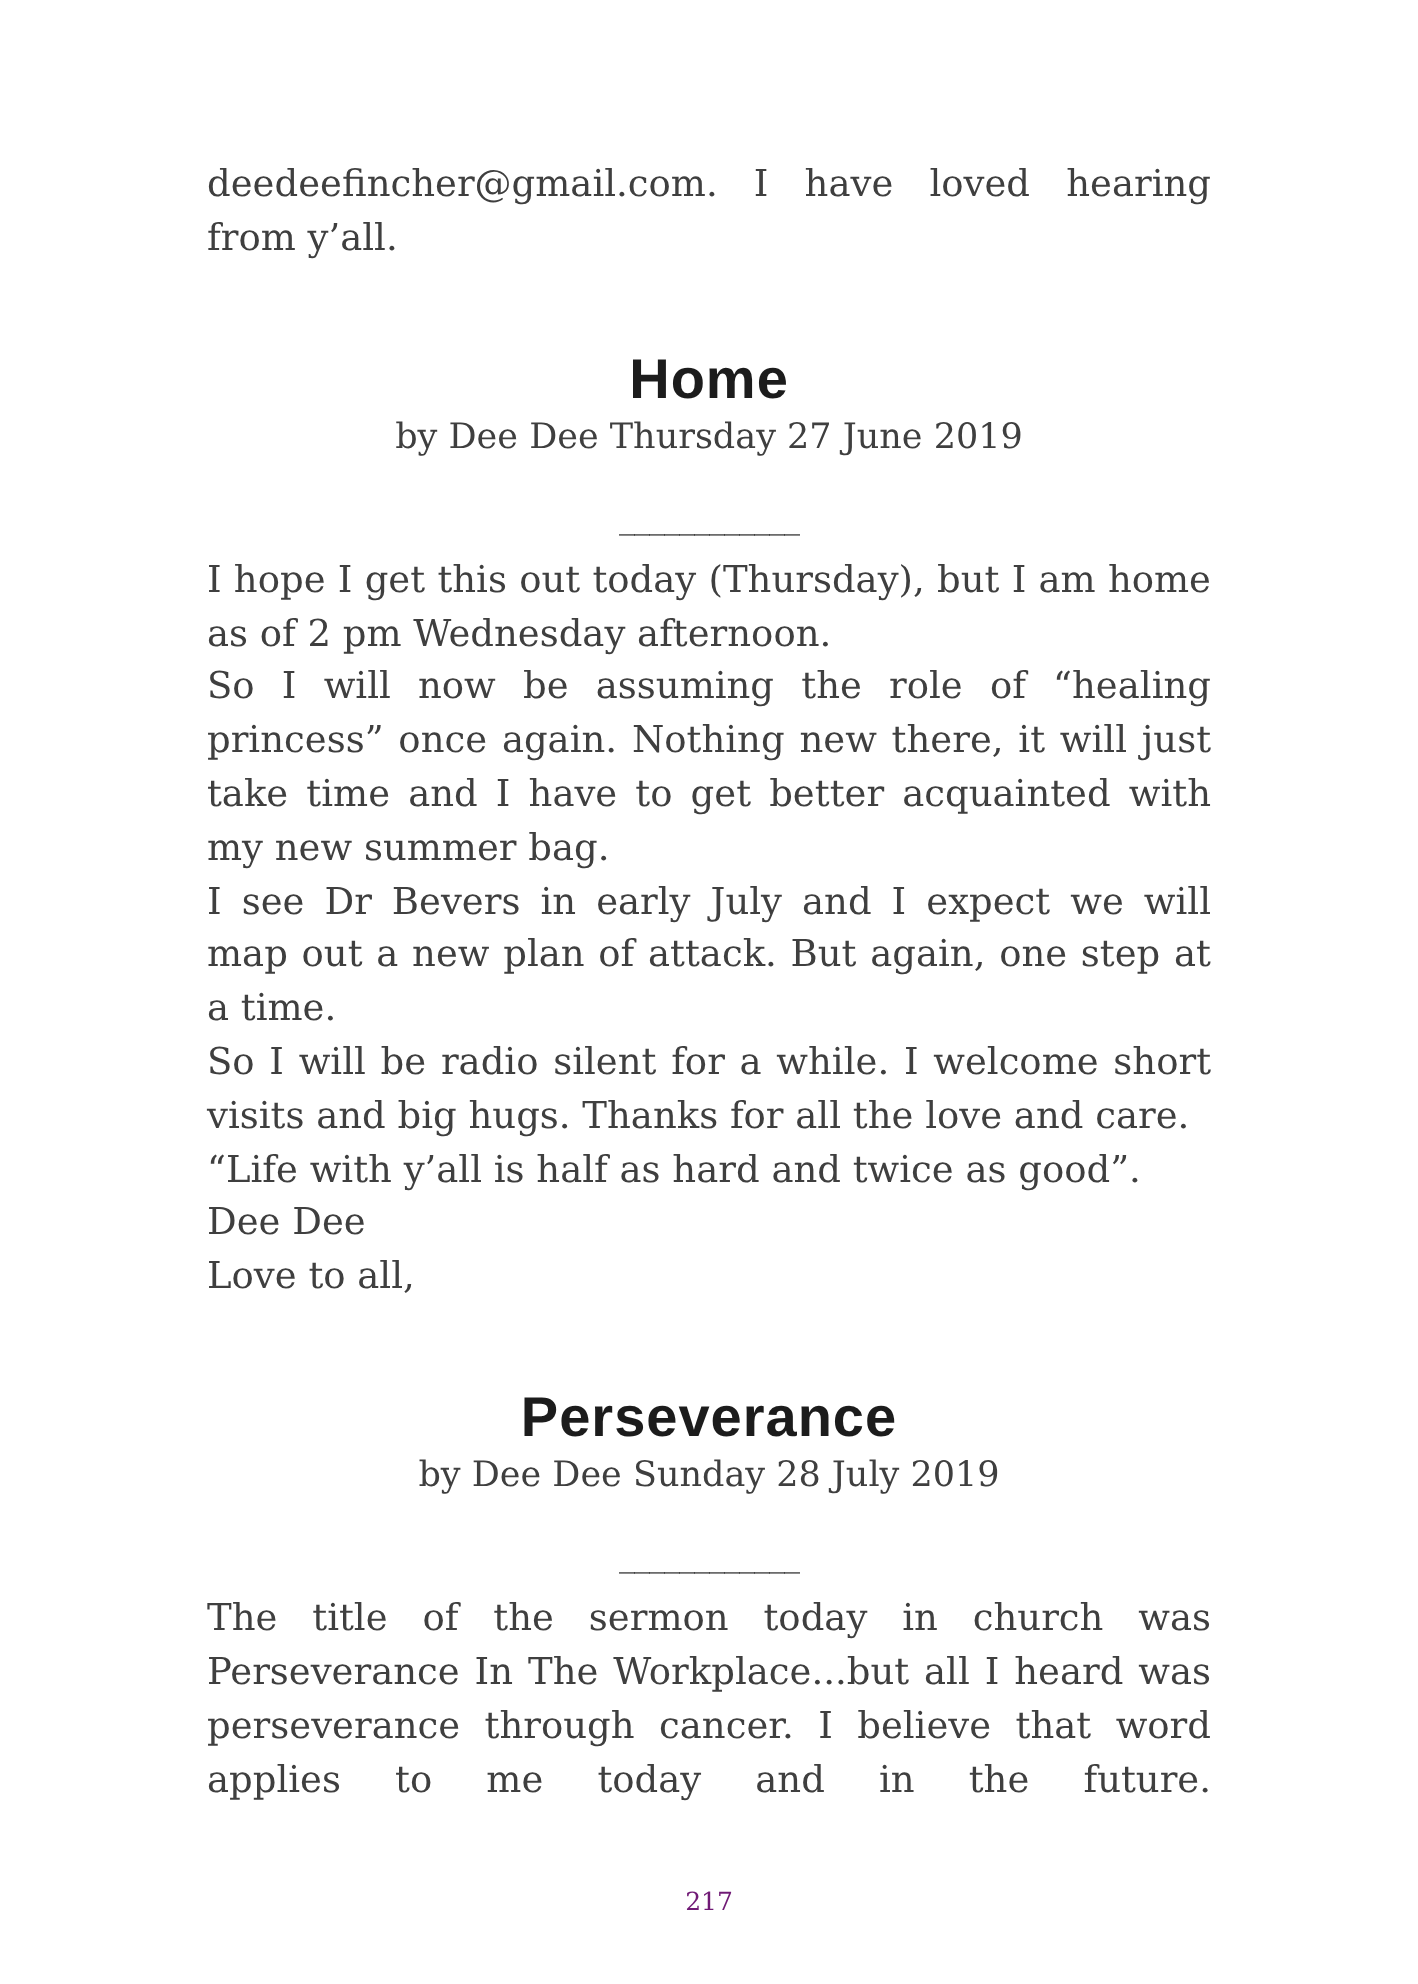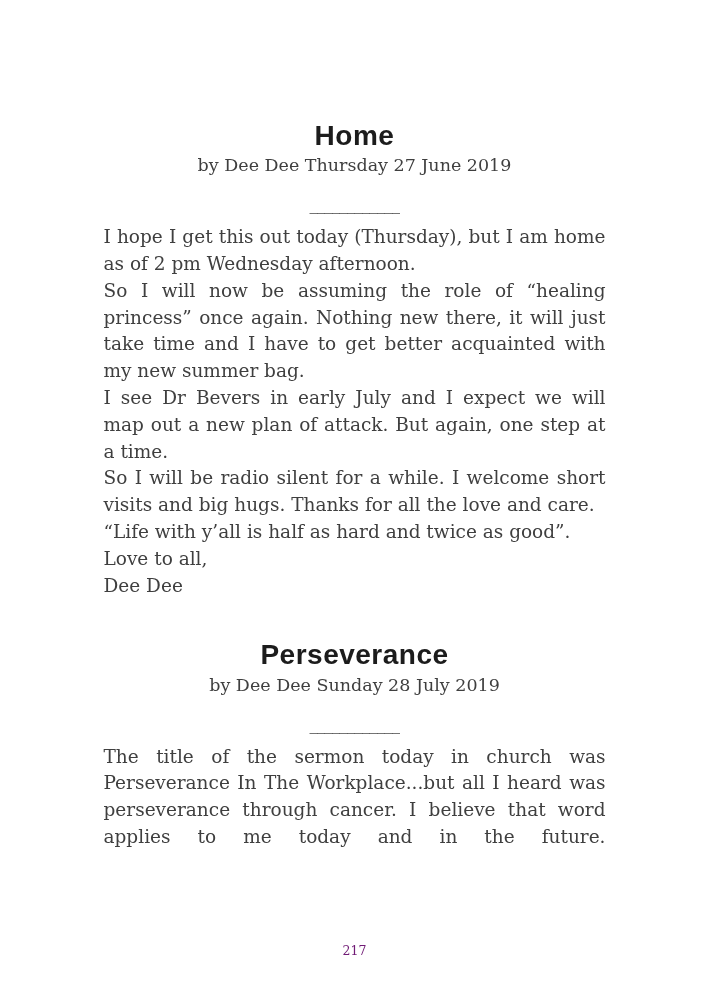--- a/index.html
+++ b/index.html
@@ -61,32 +61,33 @@
     font-size: 12.5px;
     color: #701a75;
   }
 </style>
 </head>
 <body>
 
 <div class="page">
   <div class="content">
 
+    <p class="para">deedeefincher@gmail.com. I have loved hearing from y’all.</p>
 
     <section>
       <h1 class="post-title">Home</h1>
       <p class="post-byline">by Dee Dee Thursday 27 June 2019</p>
       <div class="divider">____________</div>
       <p class="para">I hope I get this out today (Thursday), but I am home as of 2 pm Wednesday afternoon.</p>
       <p class="para">So I will now be assuming the role of “healing princess” once again. Nothing new there, it will just take time and I have to get better acquainted with my new summer bag.</p>
       <p class="para">I see Dr Bevers in early July and I expect we will map out a new plan of attack. But again, one step at a time.</p>
       <p class="para">So I will be radio silent for a while. I welcome short visits and big hugs. Thanks for all the love and care.</p>
       <p class="para">“Life with y’all is half as hard and twice as good”.</p>
+      <p class="para">Dee Dee</p>
       <p class="para">Love to all,</p>
-      <p class="para">Dee Dee</p>
     </section>
 
     <section>
       <h1 class="post-title">Perseverance</h1>
       <p class="post-byline">by Dee Dee Sunday 28 July 2019</p>
       <div class="divider">____________</div>
       <p class="para justify-last">The title of the sermon today in church was Perseverance In The Workplace...but all I heard was perseverance through cancer. I believe that word applies to me today and in the future.</p>
     </section>
 
   </div>

